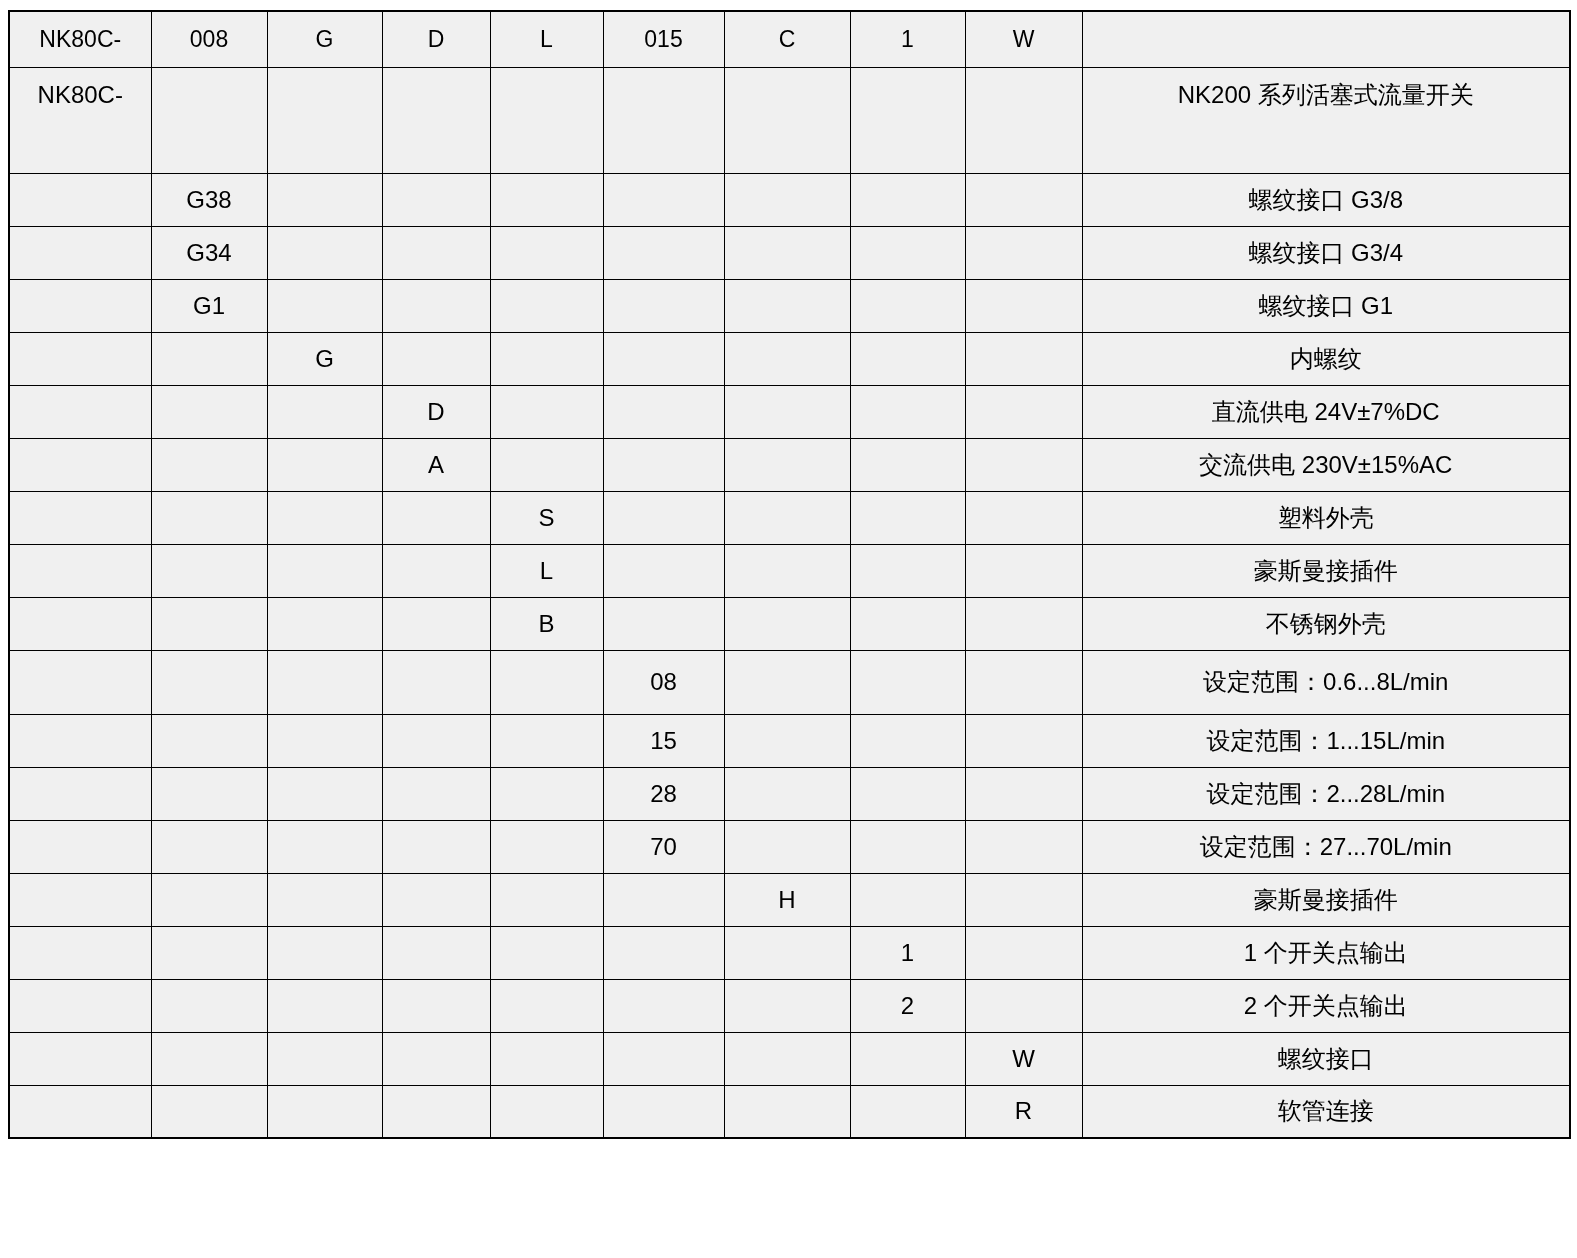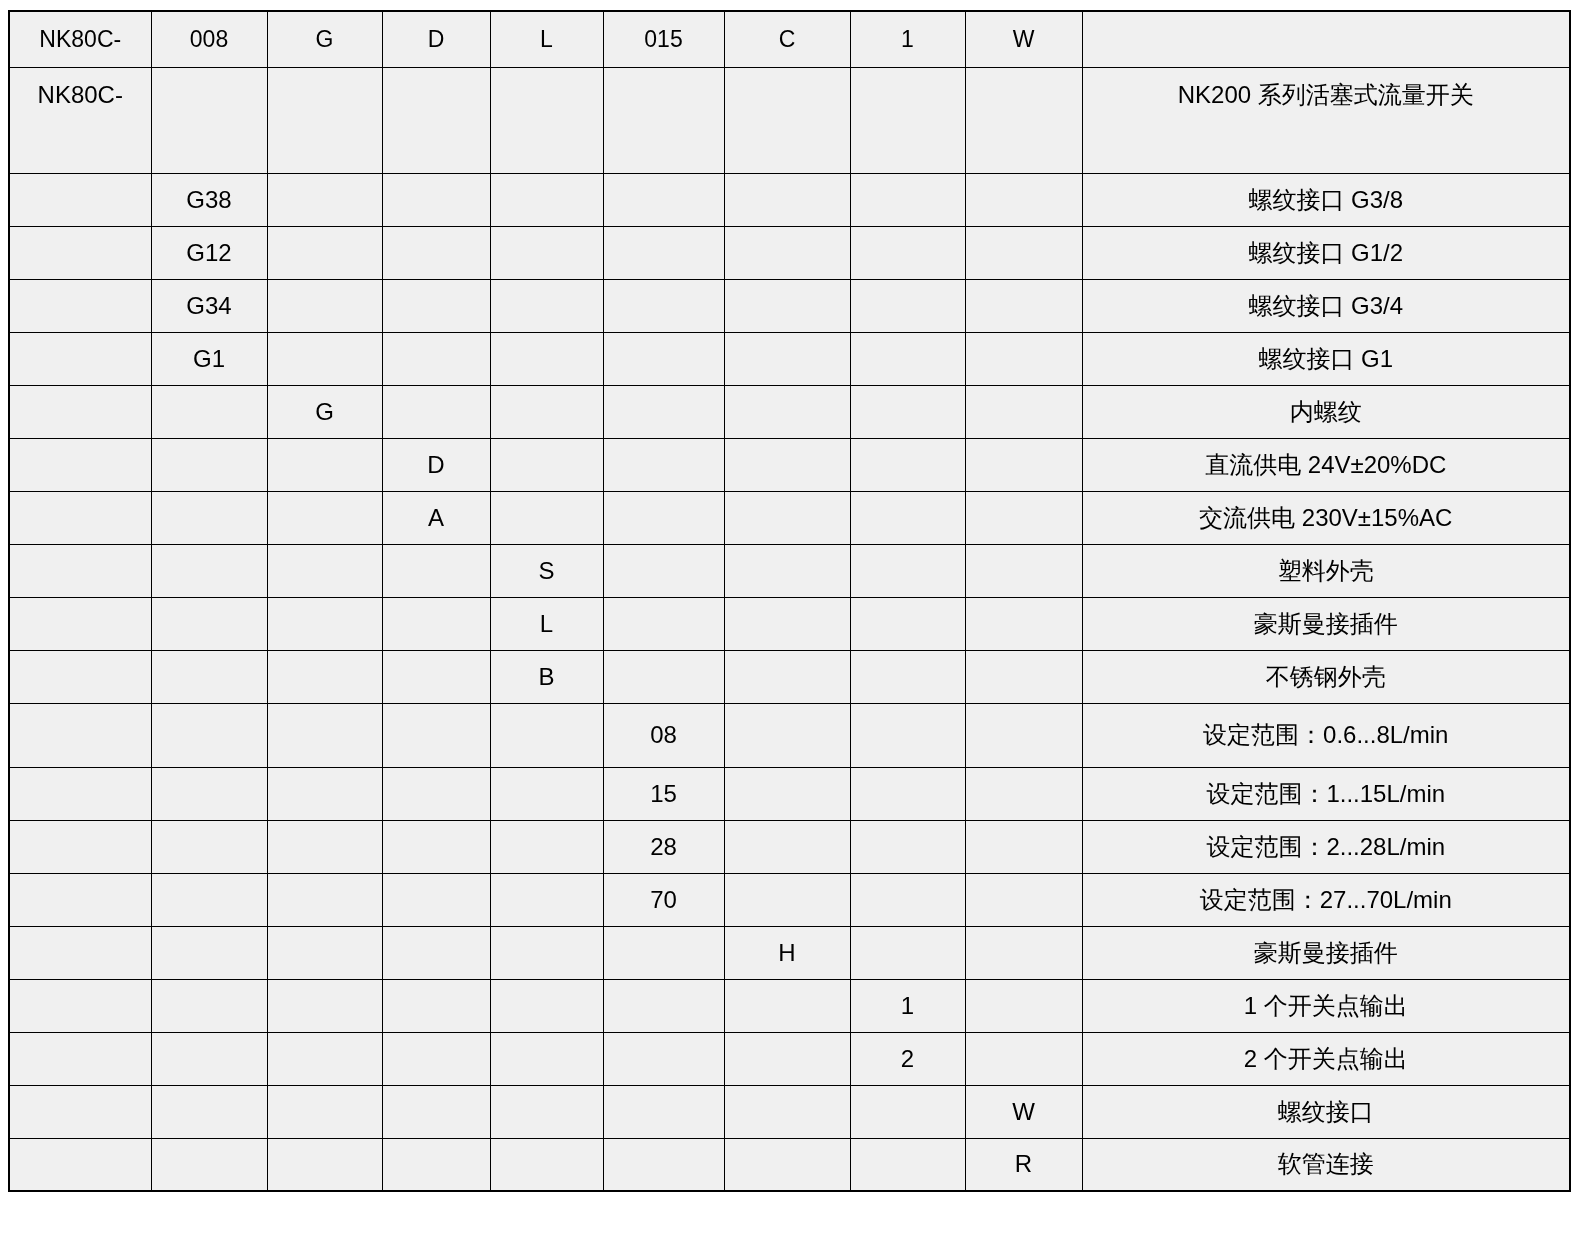--- a/index.html
+++ b/index.html
@@ -92,32 +92,20 @@
           <td></td>
           <td></td>
           <td></td>
           <td></td>
           <td></td>
           <td></td>
           <td>螺纹接口 G3/8</td>
         </tr>
         <tr class="row-std">
           <td></td>
-          <td>G12</td>
-          <td></td>
-          <td></td>
-          <td></td>
-          <td></td>
-          <td></td>
-          <td></td>
-          <td></td>
-          <td>螺纹接口 G1/2</td>
-        </tr>
-        <tr class="row-std">
-          <td></td>
           <td>G34</td>
           <td></td>
           <td></td>
           <td></td>
           <td></td>
           <td></td>
           <td></td>
           <td></td>
           <td>螺纹接口 G3/4</td>
         </tr>
@@ -148,21 +136,21 @@
         <tr class="row-std">
           <td></td>
           <td></td>
           <td></td>
           <td>D</td>
           <td></td>
           <td></td>
           <td></td>
           <td></td>
           <td></td>
-          <td>直流供电 24V±20%DC</td>
+          <td>直流供电 24V±7%DC</td>
         </tr>
         <tr class="row-std">
           <td></td>
           <td></td>
           <td></td>
           <td>A</td>
           <td></td>
           <td></td>
           <td></td>
           <td></td>

